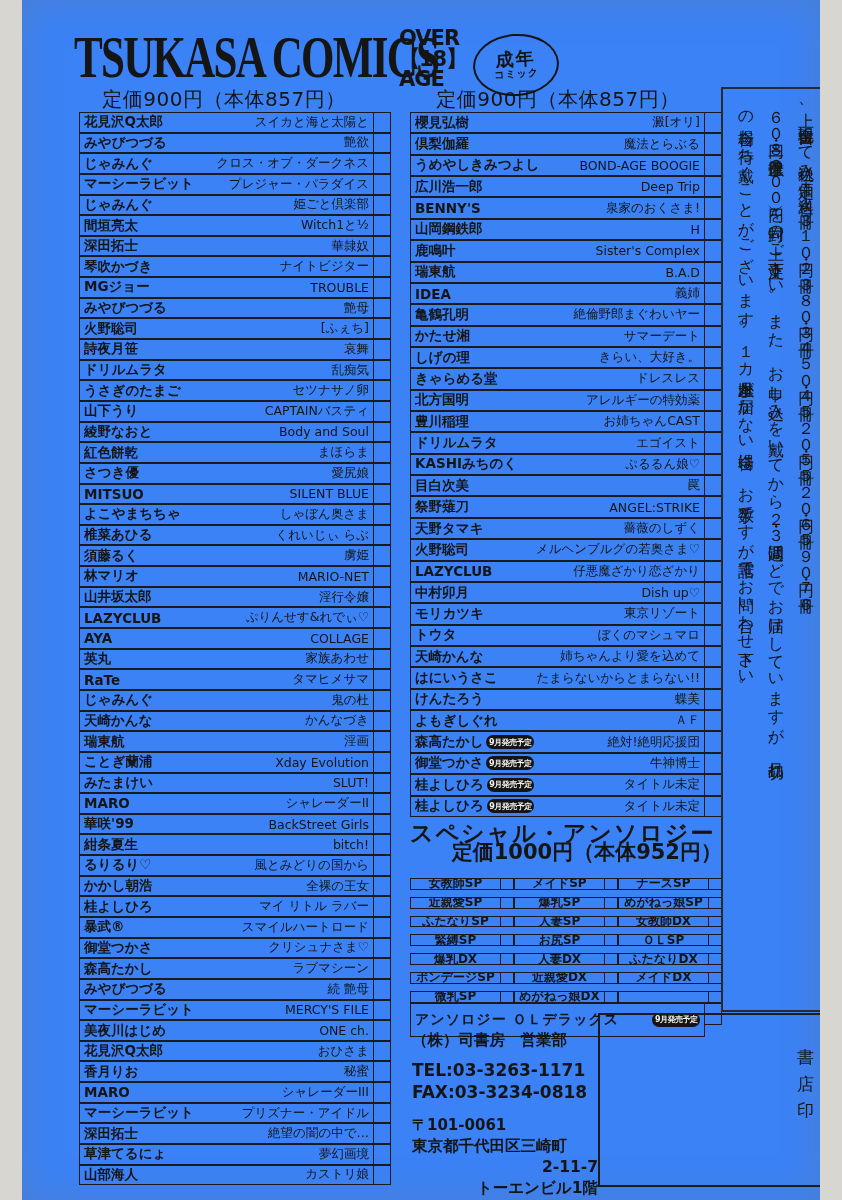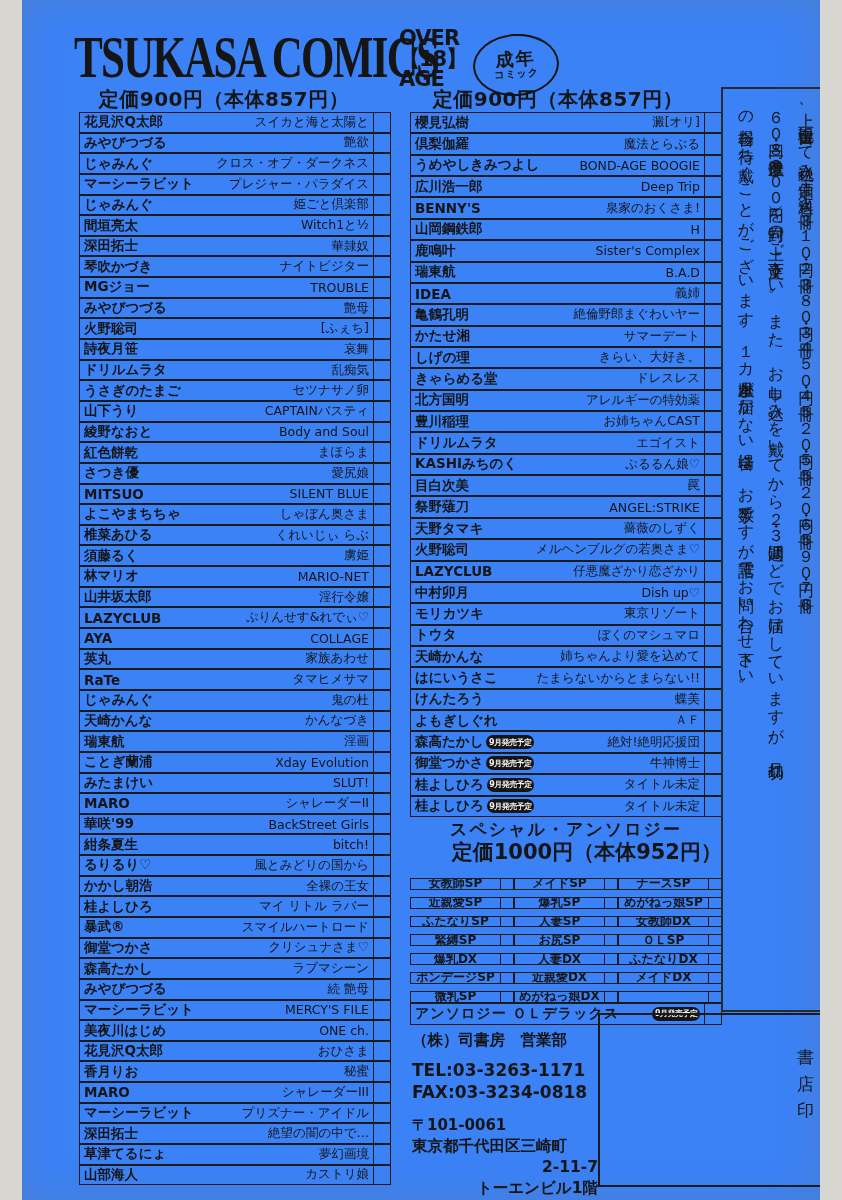--- a/index.html
+++ b/index.html
@@ -24,21 +24,21 @@
   .adult-badge{
     position:absolute; left:451px; top:34px; width:82px; height:58px;
     border:2.5px solid #151515; border-radius:50%;
     display:flex; flex-direction:column; align-items:center; justify-content:center;
     transform:rotate(-4deg); background:transparent;
   }
   .adult-badge .l1{font-size:18px; font-weight:bold; line-height:18px; letter-spacing:2px;}
   .adult-badge .l2{font-size:10px; font-weight:bold; line-height:12px; letter-spacing:1px;}
   .price-h{
     position:absolute; top:86px; width:300px; text-align:center;
-    font-size:20px; font-weight:bold; letter-spacing:.5px; white-space:nowrap;
+    font-size:20px; font-weight:normal; letter-spacing:.5px; white-space:nowrap;
   }
   .price-left{left:52px;} .price-right{left:386px;}
   
   .list{position:absolute; width:312px;}
   #left-rows{left:57px; top:112px;}
   #right-rows{left:388px; top:112px;}
   .row{display:flex; box-sizing:border-box;}
   #left-rows .row{height:20.65px;}
   #right-rows .row{height:21.36px;}
   .cell-main{
@@ -51,43 +51,43 @@
   .lg{display:flex; align-items:center; overflow:hidden;}
   .name{font-size:13.5px; font-weight:bold; white-space:nowrap;}
   .title{font-size:12.5px; white-space:nowrap; margin-left:6px;}
   .badge, .ol-badge{
     background:#141414; color:#f2f1ec; font-size:8px; font-weight:bold;
     padding:1.5px 2.5px; margin-left:3px; white-space:nowrap; letter-spacing:-.5px;
     border-radius:7px; flex:none;
   }
   
   .antho-title{
-    position:absolute; left:388px; top:818px; width:312px; text-align:center;
-    font-size:17px; font-weight:bold; letter-spacing:2px; white-space:nowrap;
+    position:absolute; left:388px; top:818px; width:312px; text-align:left;
+    font-size:23px; font-weight:bold; letter-spacing:2px; white-space:nowrap;
   }
   .antho-price{
     position:absolute; left:388px; top:838px; width:312px; text-align:right;
     font-size:21px; font-weight:bold; white-space:nowrap;
   }
   #anthology-grid{position:absolute; left:388px; top:871px; width:312px;}
   .grow{display:flex; height:18.8px;}
   .g{flex:1; display:flex; box-sizing:border-box;margin-top:7px;}
   .gcell{
     flex:1; border:1.5px solid #1b1b1b; box-sizing:border-box; overflow:hidden;
     display:flex; align-items:center; justify-content:center;
     font-size:12px; font-weight:bold; white-space:nowrap;
   }
   .gchk{width:13px; border:1.5px solid #1b1b1b; border-left:none; box-sizing:border-box;}
   .ol-row{
     position:absolute; left:388px; top:1002.6px; width:312px; height:22px;
     display:flex; box-sizing:border-box;
   }
   .ol-main{
     flex:1; display:flex; align-items:center; border:1.5px solid #1b1b1b;
-    box-sizing:border-box; padding:4px 4px; overflow:hidden;
+    box-sizing:border-box; padding:16px 4px; overflow:hidden;
   }
   .ol-title{font-size:14px; font-weight:bold; letter-spacing:1px; white-space:nowrap; flex:1;}
   
   .publisher{position:absolute; left:390px; top:1030px; width:186px; font-weight:bold;}
   .pub-company{font-size:15.5px; margin-bottom:8px; white-space:nowrap;}
   .pub-tel,.pub-fax{font-size:17px; line-height:22px; white-space:nowrap;}
   .pub-postal{font-size:15px; margin-top:12px; line-height:21px;}
   .pub-a1{font-size:15.5px; line-height:21px; white-space:nowrap;}
   .pub-a2,.pub-a3{font-size:15.5px; line-height:21px; text-align:right; white-space:nowrap;}
   

